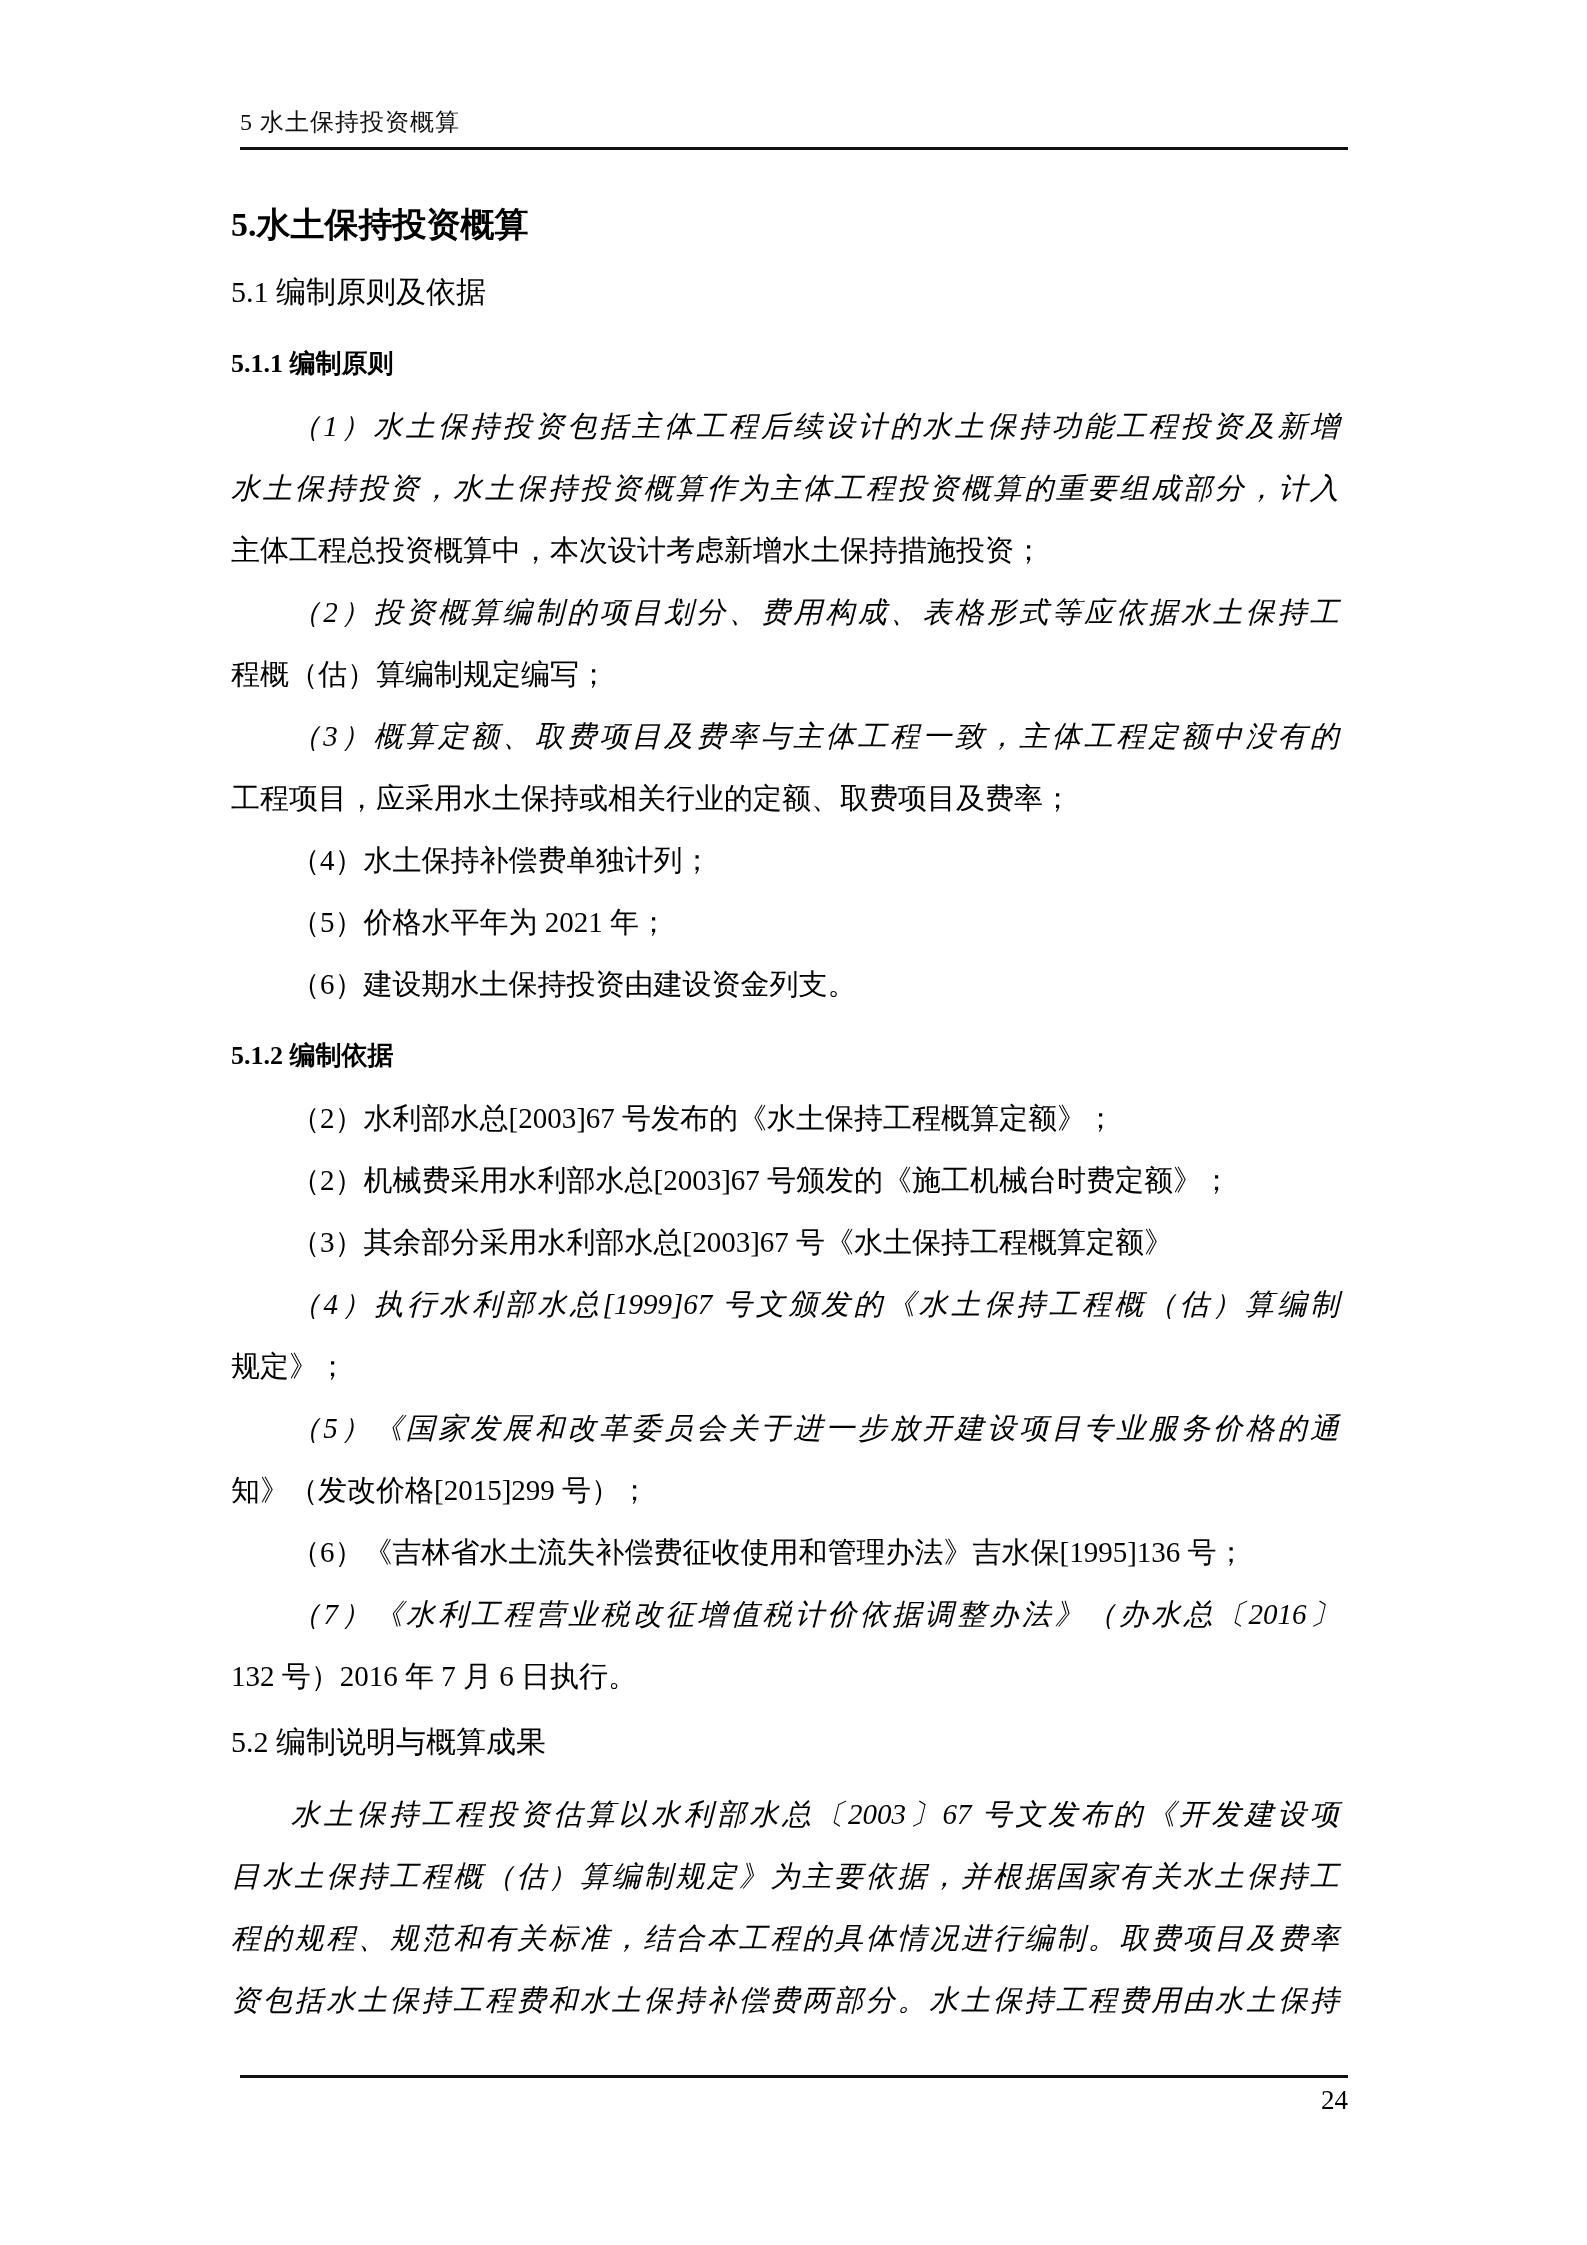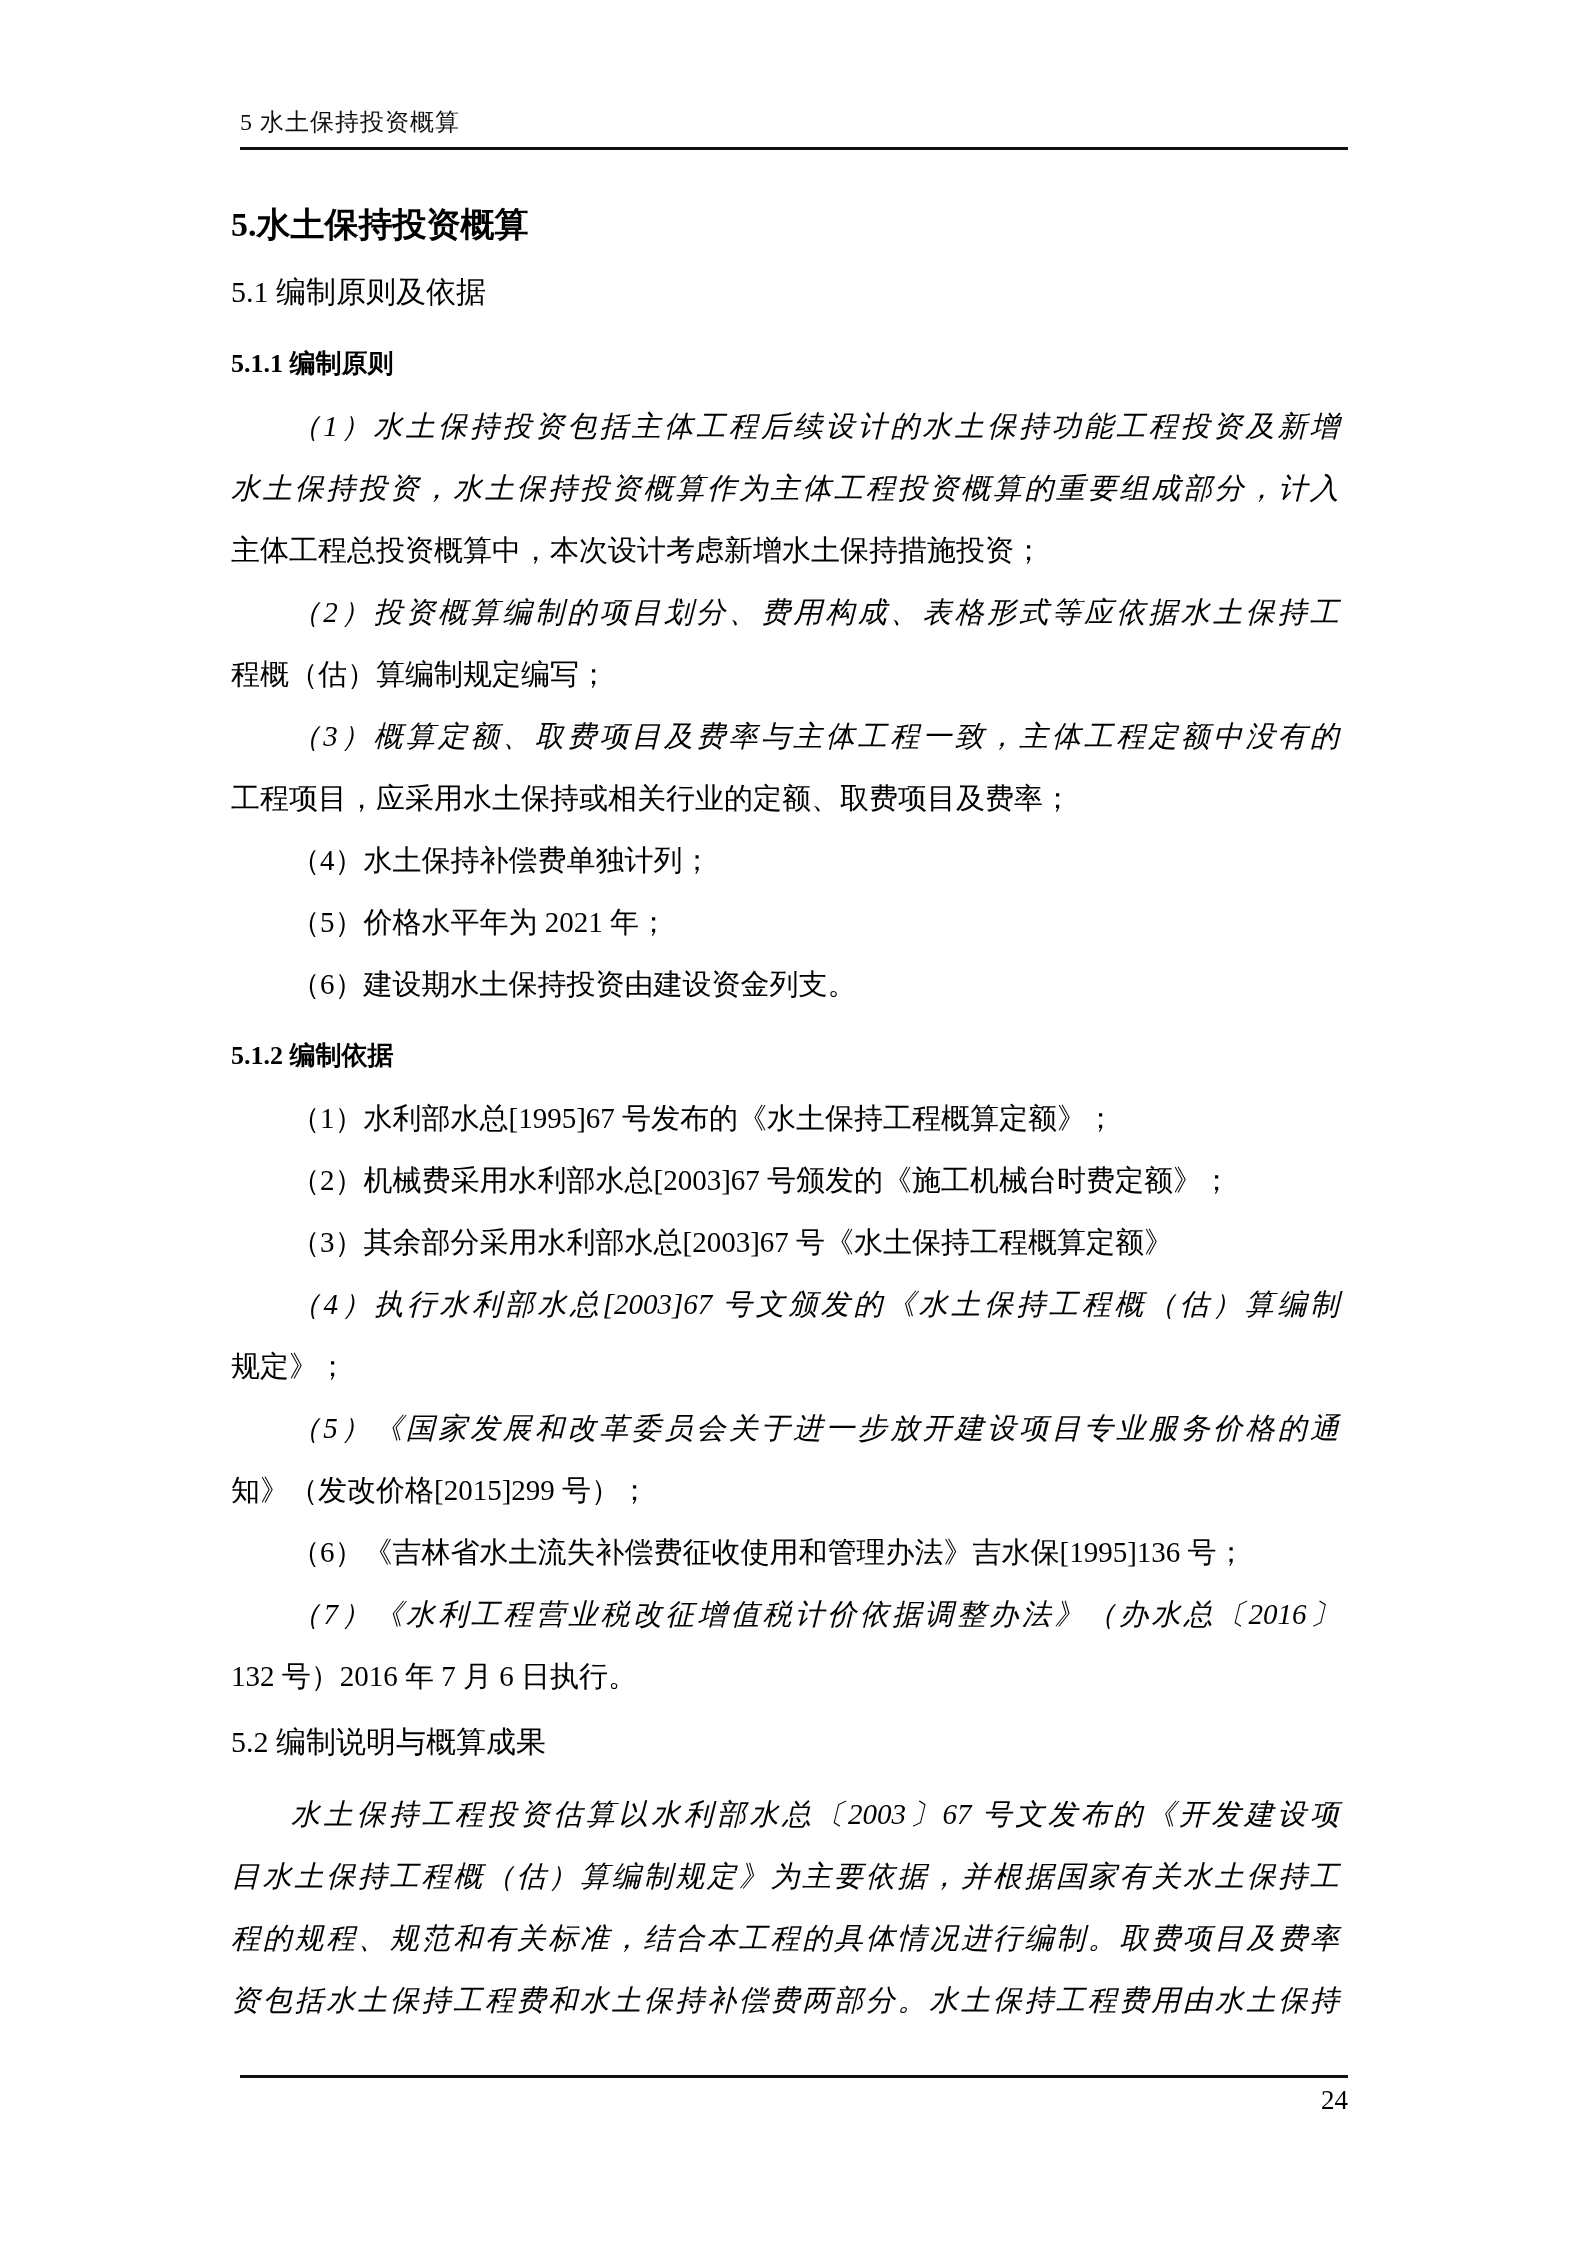--- a/index.html
+++ b/index.html
@@ -61,24 +61,24 @@
       <div class="line full">水土保持投资，水土保持投资概算作为主体工程投资概算的重要组成部分，计入</div>
       <div class="line">主体工程总投资概算中，本次设计考虑新增水土保持措施投资；</div>
       <div class="line indent full">（2）投资概算编制的项目划分、费用构成、表格形式等应依据水土保持工</div>
       <div class="line">程概（估）算编制规定编写；</div>
       <div class="line indent full">（3）概算定额、取费项目及费率与主体工程一致，主体工程定额中没有的</div>
       <div class="line">工程项目，应采用水土保持或相关行业的定额、取费项目及费率；</div>
       <div class="line indent">（4）水土保持补偿费单独计列；</div>
       <div class="line indent">（5）价格水平年为 2021 年；</div>
       <div class="line indent">（6）建设期水土保持投资由建设资金列支。</div>
       <div class="h3">5.1.2 编制依据</div>
-      <div class="line indent">（1）水利部水总[1995]67 号发布的《水土保持工程概算定额》；</div>
+      <div class="line indent">（2）水利部水总[2003]67 号发布的《水土保持工程概算定额》；</div>
       <div class="line indent">（2）机械费采用水利部水总[2003]67 号颁发的《施工机械台时费定额》；</div>
       <div class="line indent">（3）其余部分采用水利部水总[2003]67 号《水土保持工程概算定额》</div>
-      <div class="line indent full">（4）执行水利部水总[2003]67 号文颁发的《水土保持工程概（估）算编制</div>
+      <div class="line indent full">（4）执行水利部水总[1999]67 号文颁发的《水土保持工程概（估）算编制</div>
       <div class="line">规定》；</div>
       <div class="line indent full">（5）《国家发展和改革委员会关于进一步放开建设项目专业服务价格的通</div>
       <div class="line">知》（发改价格[2015]299 号）；</div>
       <div class="line indent">（6）《吉林省水土流失补偿费征收使用和管理办法》吉水保[1995]136 号；</div>
       <div class="line indent full">（7）《水利工程营业税改征增值税计价依据调整办法》（办水总〔2016〕</div>
       <div class="line">132 号）2016 年 7 月 6 日执行。</div>
       <div class="h2">5.2 编制说明与概算成果</div>
       <div class="line indent full">水土保持工程投资估算以水利部水总〔2003〕67 号文发布的《开发建设项</div>
       <div class="line full">目水土保持工程概（估）算编制规定》为主要依据，并根据国家有关水土保持工</div>
       <div class="line full">程的规程、规范和有关标准，结合本工程的具体情况进行编制。取费项目及费率</div>

